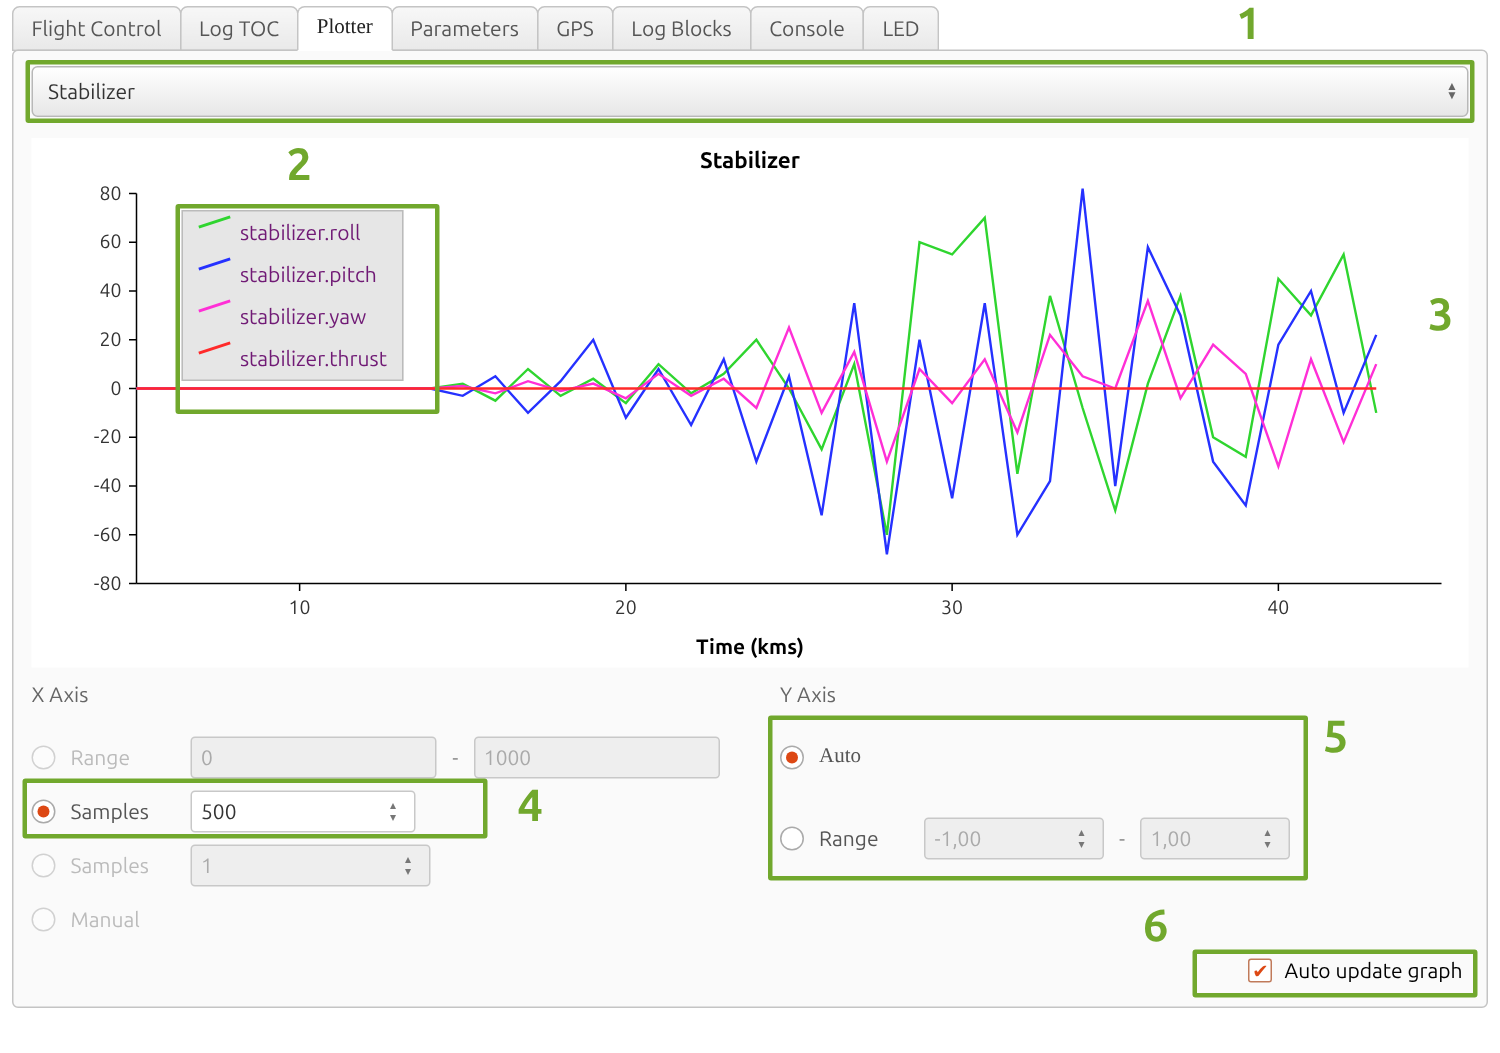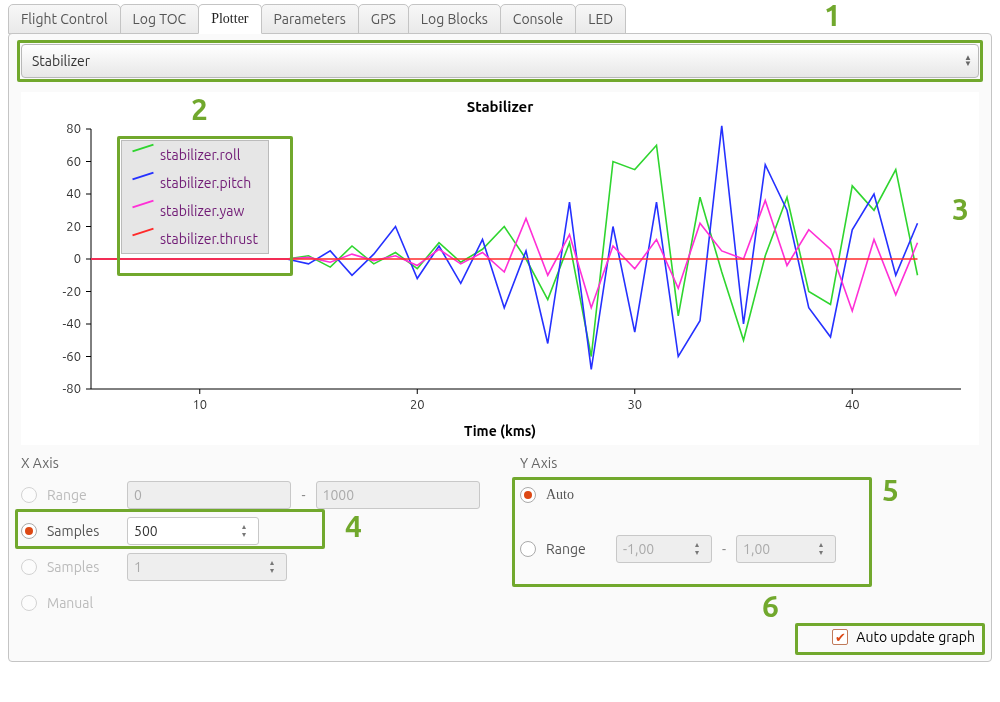--- a/index.html
+++ b/index.html
@@ -73,21 +73,21 @@
   }
   svg.plot { display:block; }
   .xlabel { text-align:center; font-weight:bold; margin-top:4px; }
   .controls {
     display: flex;
     gap: 40px;
     margin-top: 10px;
     color: #555;
   }
   .col { flex: 1; }
-  .col h4 { font-weight: normal; color:#666; margin-bottom:6px; font-size:14px;}
+  .col h4 { font-weight: normal; color:#666; margin-bottom:16px; font-size:14px;}
   .row { display:flex; align-items:center; gap:10px; min-height:36px; }
   .radio {
     width: 16px; height:16px; border-radius:50%; border:1px solid #aaa; display:inline-flex;
     align-items:center; justify-content:center; background:#fff;
   }
   .radio.selected::after { content:""; width:8px; height:8px; border-radius:50%; background:#dd4814;}
   .radio.disabled { opacity:0.5; }
   .field {
     border:1px solid #c8c8c8; border-radius:3px; height:28px; background:#fff; display:flex; align-items:center;
     padding:0 6px; color:#333; position:relative; min-width:80px;
@@ -210,21 +210,21 @@
         </span>
         <span class="dash">-</span>
         <span class="field disabled" style="flex:1;">
           <span>1000</span>
         </span>
       </div>
 
       <div class="row" style="position:relative;">
         <span class="radio selected"></span>
         <span style="min-width:70px;">Samples</span>
-        <span class="field" style="width:132px;">
+        <span class="field" style="width:150px;">
           <span>500</span>
           <span class="stepper">▴<br>▾</span>
         </span>
         <div class="ann" style="left:-6px; top:-4px; width:310px; height:40px;"></div>
         <div class="ann-num" style="left:324px; top:-4px;">4</div>
       </div>
 
       <div class="row">
         <span class="radio disabled"></span>
         <span style="min-width:70px; color:#bbb;">Samples</span>
@@ -244,21 +244,21 @@
       <h4>Y Axis</h4>
 
       <div class="row" style="margin-top:6px;">
         <span class="radio selected"></span>
         <span style="min-width:70px;font-family:Liberation Serif, serif;">Auto</span>
       </div>
 
       <div class="row" style="margin-top:18px;">
         <span class="radio"></span>
         <span style="min-width:60px;">Range</span>
-        <span class="field disabled" style="width:96px;">
+        <span class="field disabled" style="width:120px;">
           <span>-1,00</span>
           <span class="stepper">▴<br>▾</span>
         </span>
         <span class="dash">-</span>
         <span class="field disabled" style="width:100px;">
           <span>1,00</span>
           <span class="stepper">▴<br>▾</span>
         </span>
       </div>
 

